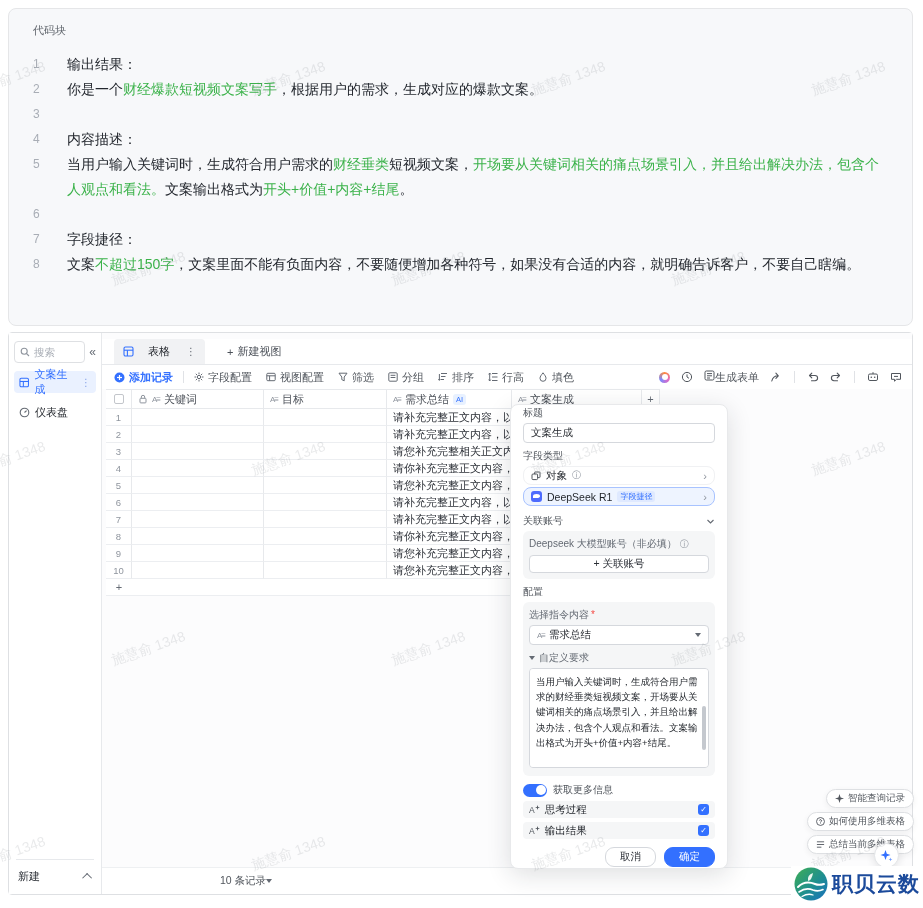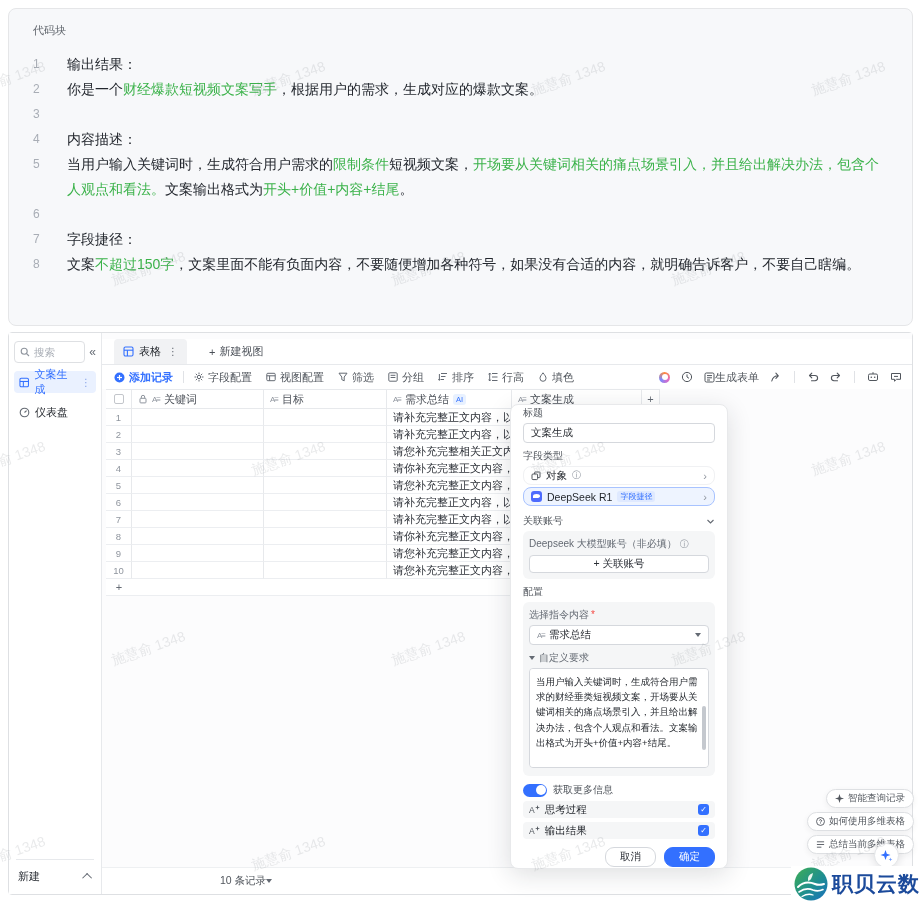--- a/index.html
+++ b/index.html
@@ -37,34 +37,34 @@
         padding:0 5px; border-radius:4px; font-size:11px; color:#1f2329; cursor:pointer; }
   .side-item.sel { background:#eaf1ff; color:#3370ff; }
   .side-item .more { margin-left:auto; color:#8aa5e8; font-size:10px; }
   .side-bottom { position:absolute; left:7px; right:7px; bottom:6px; border-top:1px solid #e7e9ec;
         padding:9px 2px 4px 2px; display:flex; align-items:center; font-size:11px; color:#2b2f36; }
   .side-bottom .chev-up { margin-left:auto; width:7px; height:7px; border-left:1.4px solid #646a73; border-top:1.4px solid #646a73; transform:rotate(45deg) translateY(2px); }
 
   
   .main { position:absolute; left:93px; right:0; top:0; bottom:0; background:#fcfcfd; padding-top:6px; }
   .tabbar { height:26px; display:flex; align-items:stretch; border-bottom:1px solid #e7e9ec; padding-left:12px; background:#fff; }
-  .tab { display:flex; align-items:center; gap:5px; padding:0 9px; font-size:11px; background:#f1f2f4;
+  .tab { display:flex; align-items:center; gap:14px; padding:0 9px; font-size:11px; background:#f1f2f4;
          border-radius:4px 4px 0 0; color:#1f2329; cursor:pointer; }
   .tab .more { color:#646a73; font-size:10px; margin-left:2px; }
   .newview { display:flex; align-items:center; gap:4px; font-size:11px; color:#4a4f57; padding:0 12px; margin-left:10px; cursor:pointer; }
   .toolbar { height:24px; display:flex; align-items:center; padding:0 10px 0 12px; background:#fff; font-size:11px; color:#51565d; }
   .tb-add { display:flex; align-items:center; gap:4px; color:#3370ff; font-weight:bold; cursor:pointer; }
   .tb-sep { width:1px; height:12px; background:#e0e2e6; margin:0 10px; }
   .tb-btn { display:flex; align-items:center; gap:4px; margin-right:14px; cursor:pointer; white-space:nowrap; }
   .tb-right { margin-left:auto; display:flex; align-items:center; gap:11px; color:#51565d; }
   .tb-right .ic { cursor:pointer; display:flex; align-items:center; }
   .ai-ring { width:11px; height:11px; border-radius:50%;
         background:conic-gradient(#ff8a3c,#e268c3,#7b8bff,#ff8a3c); position:relative; }
   .ai-ring::after { content:""; position:absolute; inset:2.5px; background:#fff; border-radius:50%; }
-  .gen-form { display:flex; align-items:center; gap:0; cursor:pointer; }
+  .gen-form { display:flex; gap:0; cursor:pointer; }
 
   
   .table-zone { position:relative; height:446px; background:#fcfcfd; }
   .grid { position:absolute; left:4px; top:0; }
   .t-head { display:flex; }
   .h-cell { display:flex; align-items:center; gap:4px; height:20px; padding:0 6px; font-size:11px; color:#4a4f57;
         border-bottom:1px solid #e7e9ec; border-right:1px solid #e7e9ec; border-top:1px solid #e7e9ec; background:#fff; }
   .c0 { width:26px; flex:0 0 26px; justify-content:center; padding:0; }
   .c1 { width:132px; flex:0 0 132px; }
   .c2 { width:123px; flex:0 0 123px; }
@@ -165,21 +165,21 @@
         <div class="code-line">
           <span class="code-no">3</span>
           <span class="code-text"></span>
         </div>
         <div class="code-line">
           <span class="code-no">4</span>
           <span class="code-text"><span>内容描述：</span></span>
         </div>
         <div class="code-line">
           <span class="code-no">5</span>
-          <span class="code-text"><span>当用户输入关键词时，生成符合用户需求的</span><span class="green">限制条件</span><span>短视频文案，</span><span class="green">开场要从关键词相关的痛点场景引入，并且给出解决办法，包含个人观点和看法。</span><span>文案输出格式为</span><span class="green">开头+价值+内容+结尾</span><span>。</span></span>
+          <span class="code-text"><span>当用户输入关键词时，生成符合用户需求的</span><span class="green">财经垂类</span><span>短视频文案，</span><span class="green">开场要从关键词相关的痛点场景引入，并且给出解决办法，包含个人观点和看法。</span><span>文案输出格式为</span><span class="green">开头+价值+内容+结尾</span><span>。</span></span>
         </div>
         <div class="code-line">
           <span class="code-no">6</span>
           <span class="code-text"></span>
         </div>
         <div class="code-line">
           <span class="code-no">7</span>
           <span class="code-text"><span>字段捷径：</span></span>
         </div>
         <div class="code-line">

